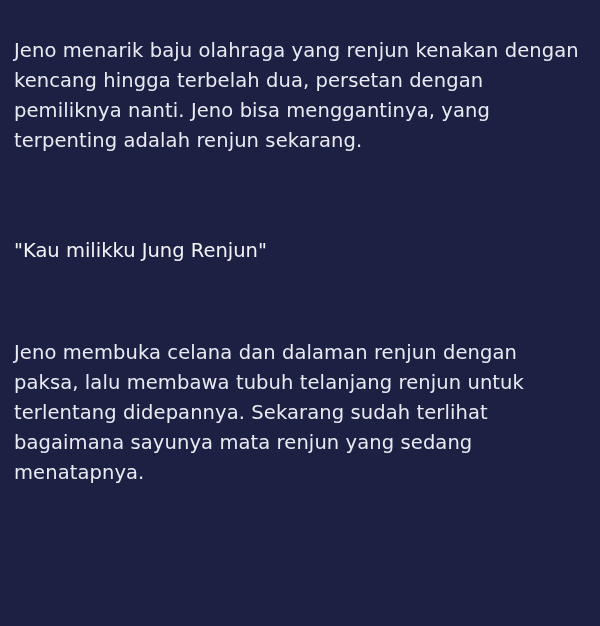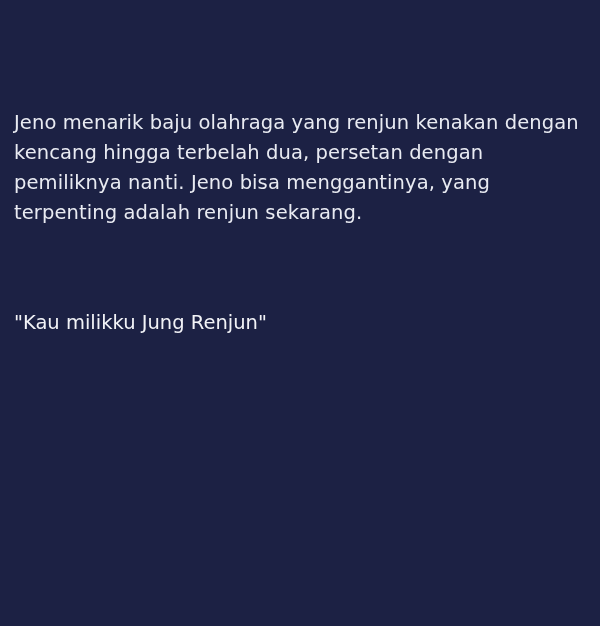--- a/index.html
+++ b/index.html
@@ -15,21 +15,21 @@
   }
   .page {
     width: 600px;
     height: 626px;
     background: #1c2144;
     box-sizing: border-box;
     padding: 0 14px;
     position: relative;
   }
   .reader-body {
-    padding-top: 108px;
+    padding-top: 36px;
   }
   .para {
     color: #e9ebf2;
     font-size: 19.5px;
     line-height: 30px;
     letter-spacing: 0.1px;
     margin: 0;
     font-weight: 400;
   }
   .gap-lg {
@@ -53,15 +53,16 @@
   <div class="reader-body">
 
     <p class="para">Jeno menarik baju olahraga yang renjun kenakan dengan kencang hingga terbelah dua, persetan dengan pemiliknya nanti. Jeno bisa menggantinya, yang terpenting adalah renjun sekarang.</p>
 
     <div class="gap-lg"></div>
 
     <p class="quote">"Kau milikku Jung Renjun"</p>
 
     <div class="gap-md"></div>
 
+    <p class="para">Jeno membuka celana dan dalaman renjun dengan paksa, lalu membawa tubuh telanjang renjun untuk terlentang didepannya. Sekarang sudah terlihat bagaimana sayunya mata renjun yang sedang menatapnya.</p>
 
   </div>
 </div>
 
 </body></html>

